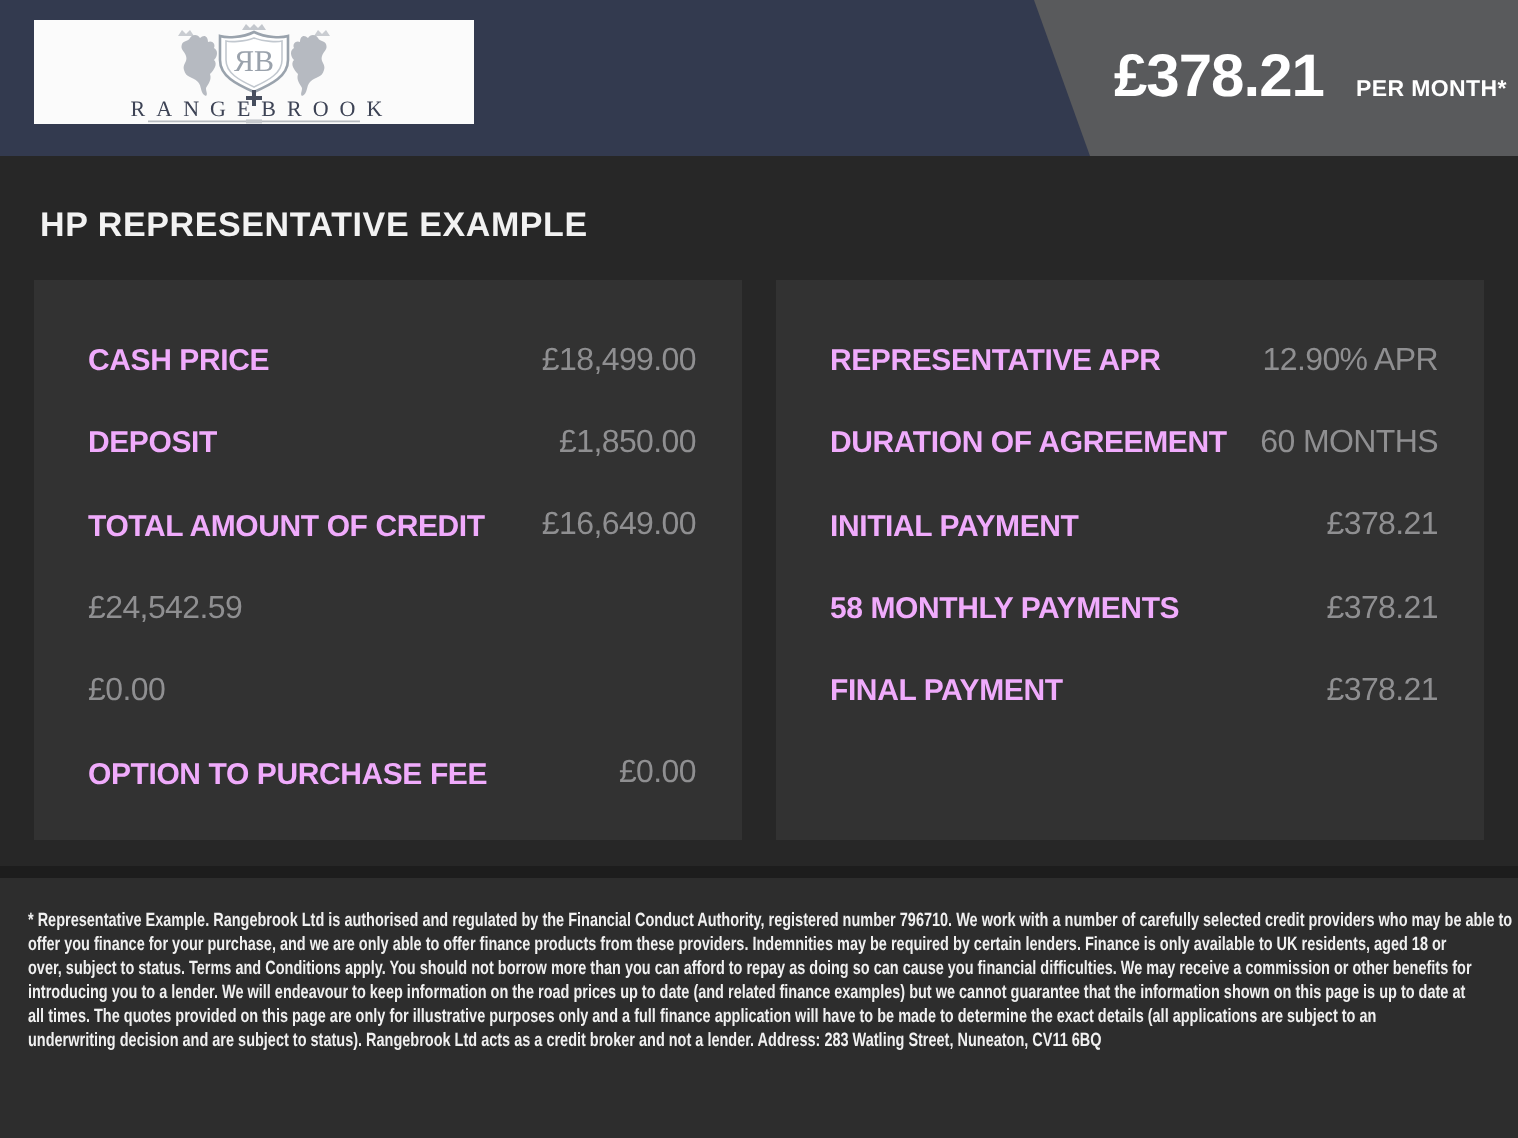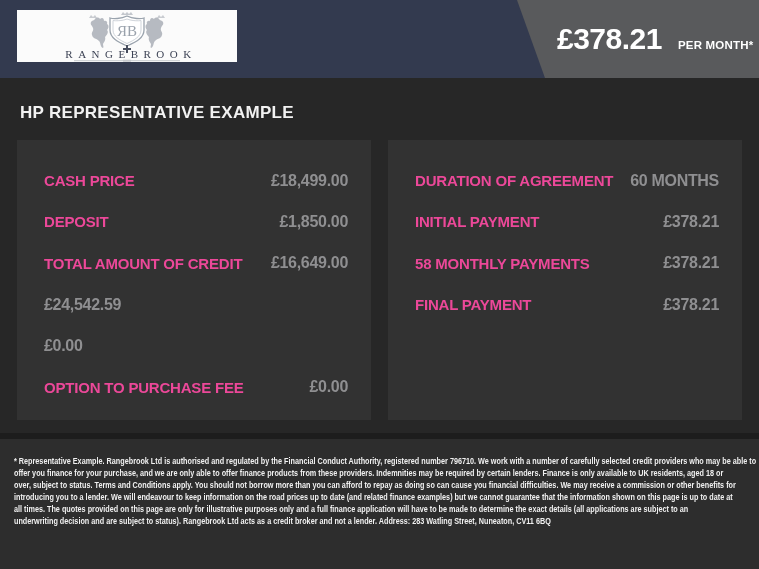--- a/index.html
+++ b/index.html
@@ -33,24 +33,24 @@
     color:#f2f2f2; font-size:17px; font-weight:bold; letter-spacing:0.3px;
   }
   
   .panels { display:flex; gap:17px; margin:0 17px; height:280px; }
   .panel { flex:1 1 0; background:#323232; padding:20px 0 12px 0; }
   .finance-row {
     display:flex; justify-content:space-between; align-items:center;
     height:41.3px; padding:0 23px 0 27px;
   }
   .finance-label {
-    color:#ec4899; font-size:15px; font-weight:bold; letter-spacing:-0.2px; white-space:nowrap;
+    color:#f0abfc; font-size:15px; font-weight:bold; letter-spacing:-0.2px; white-space:nowrap;
   }
   .finance-value {
-    color:#8F8F91; font-size:16px; font-weight:bold; letter-spacing:-0.3px; white-space:nowrap;
+    color:#8F8F91; font-size:16px; font-weight:normal; letter-spacing:-0.3px; white-space:nowrap;
   }
   
   .mid-gap { height:13px; }
   .separator { height:6px; background:#1D1D1D; }
   .disclaimer { height:130px; background:#2D2D2D; padding:16px 0 16px 14px; overflow:hidden; }
   .disclaimer-scale { transform:scaleX(0.755); transform-origin:0 0; width:980px; }
   .disclaimer-line {
     color:#f0f0f0; font-size:9.6px; font-weight:bold; line-height:12.1px; white-space:nowrap;
   }
   
@@ -125,20 +125,24 @@
         <span class="finance-value">£0.00</span>
       </div>
       <div class="finance-row">
         <span class="finance-label">OPTION TO PURCHASE FEE</span>
         <span class="finance-value">£0.00</span>
       </div>
     </div>
 
     <div class="panel">
       <div class="finance-row">
+        <span class="finance-label">REPRESENTATIVE APR</span>
+        <span class="finance-value">12.90% APR</span>
+      </div>
+      <div class="finance-row">
         <span class="finance-label">DURATION OF AGREEMENT</span>
         <span class="finance-value">60 MONTHS</span>
       </div>
       <div class="finance-row">
         <span class="finance-label">INITIAL PAYMENT</span>
         <span class="finance-value">£378.21</span>
       </div>
       <div class="finance-row">
         <span class="finance-label">58 MONTHLY PAYMENTS</span>
         <span class="finance-value">£378.21</span>

